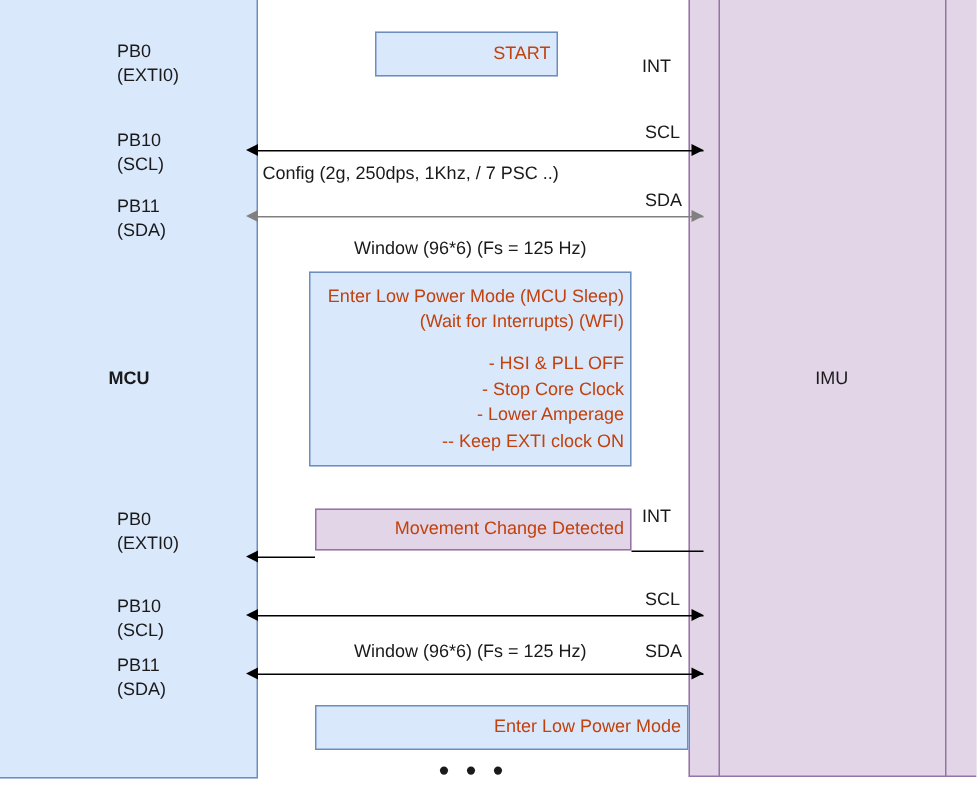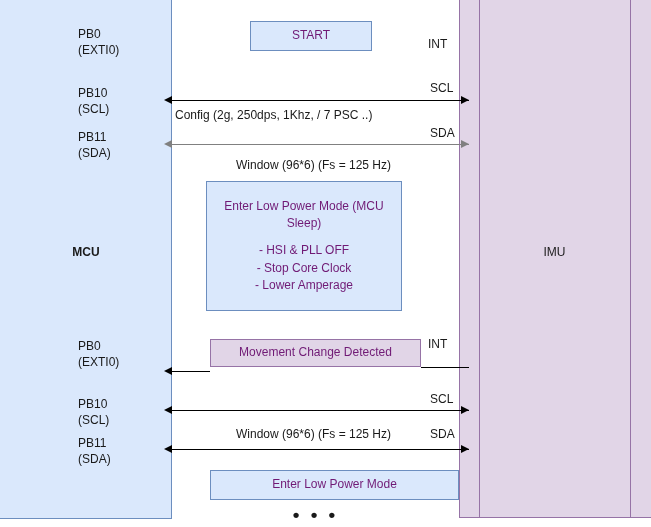--- a/index.html
+++ b/index.html
@@ -61,36 +61,36 @@
     color: #1a1a1a;
   }
 
   
   .pbox {
     box-sizing: border-box;
     display: flex;
     align-items: center;
     justify-content: center;
     font-size: 12px;
-    color: #701a75;
-    text-align: center;
+    color: #c2410c;
+    text-align: right;
     line-height: 1.45;
   }
   .pbox.blue {
     background: #dae8fc;
     border: 1px solid #6c8ebf;
   }
   .pbox.purple {
     background: #e1d5e7;
     border: 1px solid #9673a6;
   }
   .pbox .inner { width: 100%; padding: 0 4px; }
 
   .start-box   { left: 250px; top: 21px;  width: 122px; height: 30px; }
-  .lowpower-box{ left: 206px; top: 181px; width: 196px; height: 130px; }
+  .lowpower-box{ left: 206px; top: 181px; width: 215px; height: 130px; }
   .movement-box{ left: 210px; top: 339px; width: 211px; height: 28px; }
   .clearint-box{ left: 210px; top: 367px; width: 211px; height: 31px; }
   .lpm2-box    { left: 210px; top: 470px; width: 249px; height: 30px; }
 
   .lp-spacer { height: 10px; }
 
   
   .pin {
     right: auto;
     width: 90px;
@@ -203,24 +203,26 @@
 
   <div class="abs arrow-line grey" style="left:172px; top:144px; width:297px;"></div>
   <div class="abs arrow-head left grey" style="left:164px; top:139.5px;"></div>
   <div class="abs arrow-head right grey" style="left:461px; top:139.5px;"></div>
 
   <div class="abs caption" style="left:206px; top:158px; width:215px;">Window (96*6) (Fs = 125 Hz)</div>
 
   <div class="abs pbox blue lowpower-box">
     <div class="inner">
       <div>Enter Low Power Mode (MCU Sleep)</div>
+      <div>(Wait for Interrupts) (WFI)</div>
       <div class="lp-spacer"></div>
       <div>- HSI &amp; PLL OFF</div>
       <div>- Stop Core Clock</div>
       <div>- Lower Amperage</div>
+      <div>-- Keep EXTI clock ON</div>
     </div>
   </div>
 
   <div class="abs pbox purple movement-box">
     <div class="inner">Movement Change Detected</div>
   </div>
 
   <div class="abs plain-line" style="left:421px; top:367px; width:48px;"></div>
   <div class="abs plain-line" style="left:172px; top:371px; width:38px;"></div>
   <div class="abs arrow-head left" style="left:164px; top:366.5px;"></div>

